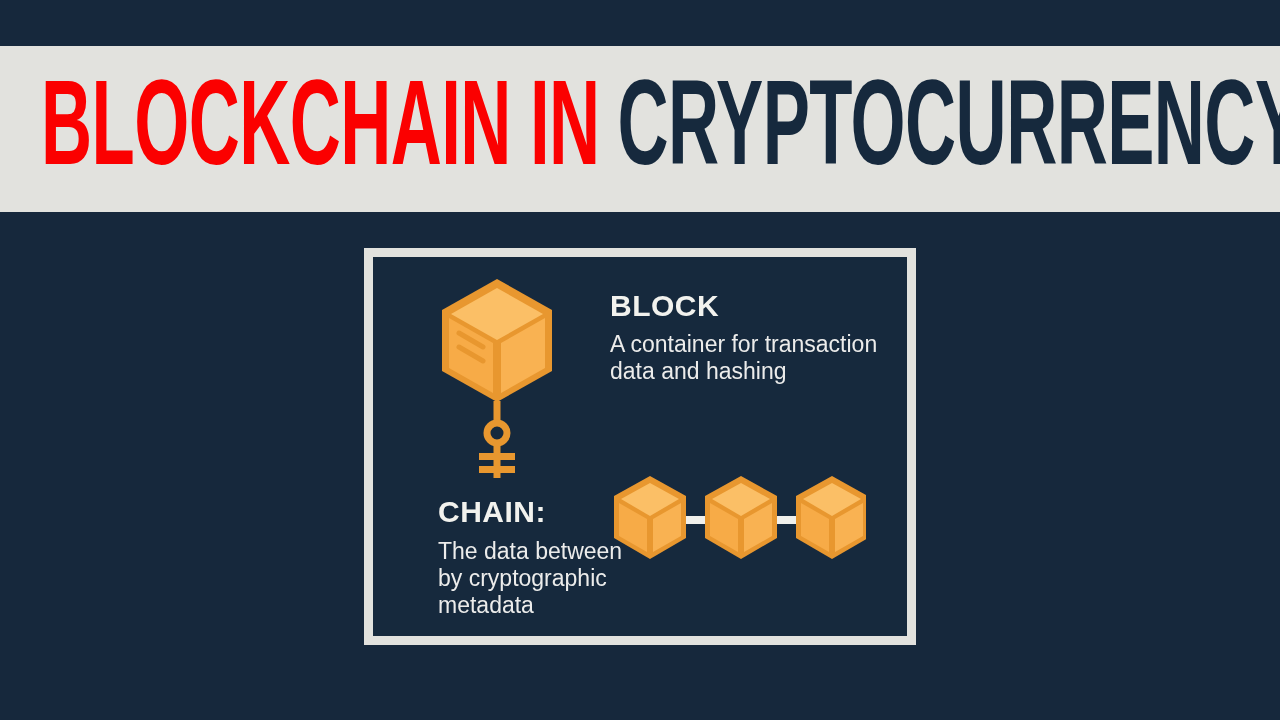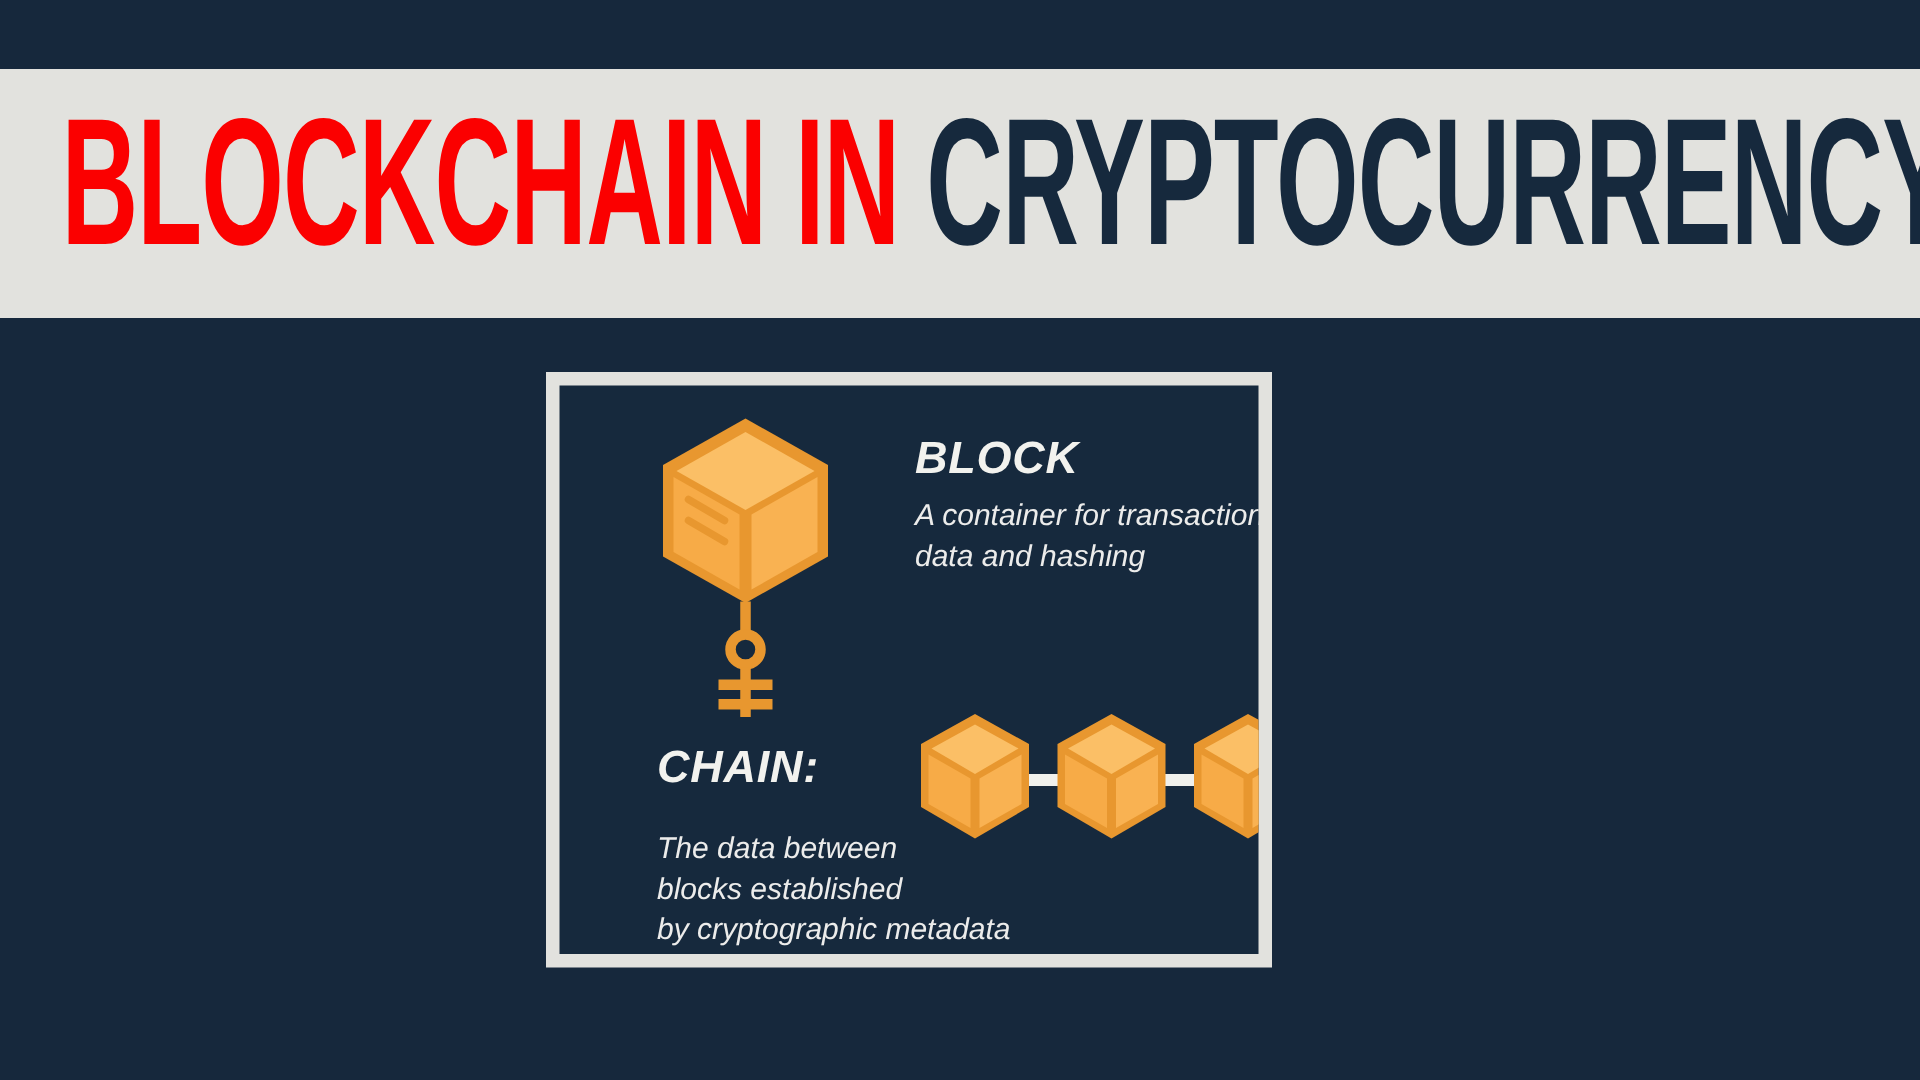--- a/index.html
+++ b/index.html
@@ -50,26 +50,25 @@
   }
   .t-navy {
     color: #16293d;
   }
 
   
   .card {
     position: absolute;
     left: 364px;
     top: 248px;
-    width: 484px;
+    width: 552px;
     height: 397px;
     background: #e2e2de;
     box-sizing: border-box;
     padding: 9px;
-    font-style: italic;
   }
   .card-inner {
     position: relative;
     width: 100%;
     height: 100%;
     background: #16293d;
     overflow: hidden;
   }
 
   
@@ -91,41 +90,41 @@
     font-weight: bold;
     font-size: 30px;
     line-height: 34px;
     color: #f2f2ee;
     letter-spacing: 0.5px;
     margin: 0 0 8px 0;
   }
   .body-text {
     font-family: "Liberation Sans", sans-serif;
     font-weight: normal;
-    font-size: 20px;
+    font-size: 23px;
     line-height: 27px;
     color: #ececeb;
     margin: 0;
   }
 
   
   .chain-text {
     position: absolute;
     left: 65px;
     top: 238px;
     width: 265px;
   }
   .chain-heading {
     font-family: "Liberation Sans", sans-serif;
     font-weight: bold;
     font-size: 30px;
     line-height: 34px;
     color: #f2f2ee;
     letter-spacing: 0.5px;
-    margin: 0 0 24px 0;
+    margin: 0 0 9px 0;
   }
   .chain-cubes {
     position: absolute;
     left: 233px;
     top: 215px;
     width: 260px;
     height: 95px;
   }
 </style>
 </head>
@@ -174,21 +173,20 @@
       <div class="body-text">
         <div>A container for transaction</div>
         <div>data and hashing</div>
       </div>
     </div>
 
     <div class="chain-text">
       <div class="chain-heading">CHAIN:</div>
       <div class="body-text">
         <div>The data between</div>
-        <div>blocks established</div>
         <div>by cryptographic metadata</div>
       </div>
     </div>
 
     <div class="chain-cubes">
       <svg width="260" height="95" viewBox="0 0 260 95" xmlns="http://www.w3.org/2000/svg">
 
         <rect x="79" y="44" width="22" height="8" fill="#f0f0ec"></rect>
         <rect x="170" y="44" width="22" height="8" fill="#f0f0ec"></rect>
 

